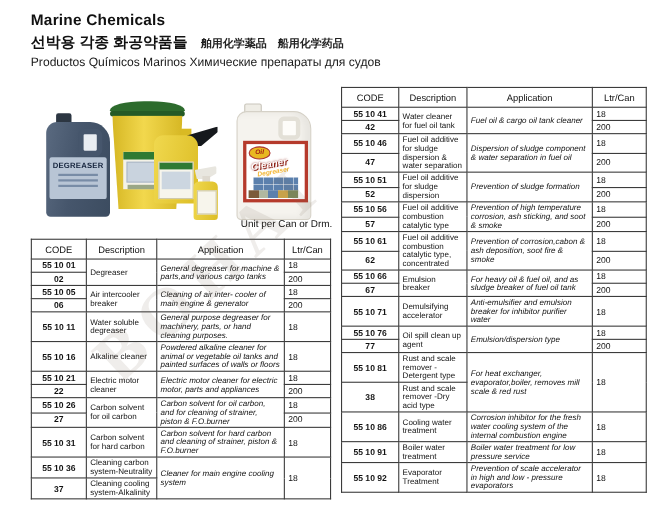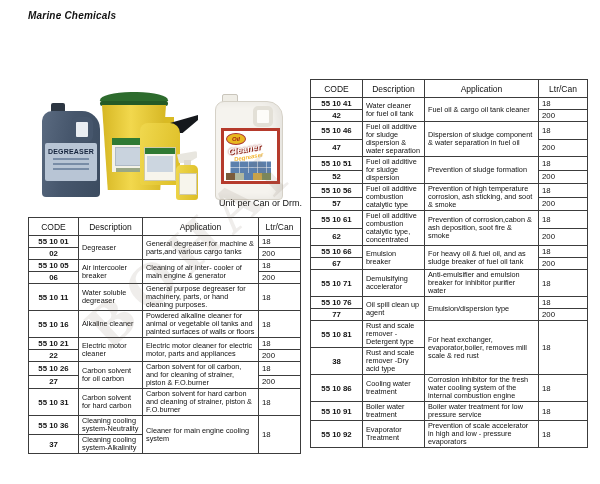--- a/index.html
+++ b/index.html
@@ -1,21 +1,21 @@
 <!DOCTYPE html>
 <html><head>
 <meta charset="utf-8">
 <style>
   html,body{margin:0;padding:0;background:#ffffff;}
   #page{position:relative;width:600px;height:484px;background:#ffffff;overflow:hidden;
         font-family:"Liberation Sans",sans-serif;color:#111;}
 
   
   #header{position:absolute;left:28px;top:10px;width:560px;}
-  .title{font-size:10px;font-weight:bold;font-style:italic;letter-spacing:.2px;}
+  .title{font-size:14px;font-weight:bold;letter-spacing:.2px;}
   .sub-line{margin-top:4px;display:flex;align-items:baseline;gap:12px;}
   .korean{font-size:13.5px;font-weight:bold;}
   .cjk{font-size:10px;font-weight:bold;color:#222;}
   .latin-cyr{margin-top:3px;font-size:11px;color:#1a1a1a;}
 
   
   #watermark{position:absolute;left:96px;top:300px;z-index:6;pointer-events:none;
     font-family:"Liberation Serif",serif;font-size:62px;font-weight:bold;letter-spacing:10px;
     color:rgba(125,108,88,0.12);transform:rotate(-43deg);transform-origin:left center;}
 
@@ -85,34 +85,39 @@
   #unit-note{position:absolute;left:186px;top:198px;width:116px;text-align:right;font-size:9px;color:#111;}
 
   
   table.cat{position:absolute;border-collapse:collapse;table-layout:fixed;background:transparent;}
   #left-table{left:28px;top:217px;width:272px;}
   #right-table{left:310px;top:79px;width:277px;}
   table.cat th,table.cat td{border:1px solid #3c3c3c;padding:1px 3px;overflow:hidden;}
   table.cat th{font-weight:normal;font-size:8.5px;height:15px;color:#111;}
   td.code-cell{font-weight:bold;font-size:7.8px;text-align:center;padding-right:6px;vertical-align:middle;white-space:nowrap;}
   td.desc-cell{font-size:7.3px;line-height:8px;vertical-align:middle;}
-  td.app-cell{font-size:7.3px;line-height:8px;vertical-align:middle;}
+  td.app-cell{font-size:7.3px;line-height:8px;vertical-align:middle;font-style:italic;}
   td.qty-cell{font-size:7.8px;vertical-align:middle;}
   #left-table col.c1{width:50px;} #left-table col.c2{width:64px;}
   #left-table col.c3{width:116px;} #left-table col.c4{width:42px;}
   #right-table col.c1{width:52px;} #right-table col.c2{width:62px;}
   #right-table col.c3{width:114px;} #right-table col.c4{width:49px;}
 </style>
 </head>
 <body>
 
 <div id="page">
 
   <div id="header">
     <div class="title">Marine Chemicals</div>
+    <div class="sub-line">
+      <span class="korean">선박용 각종 화공약품들</span>
+      <span class="cjk">舶用化学薬品　船用化学药品</span>
+    </div>
+    <div class="latin-cyr">Productos Químicos Marinos Химические препараты для судов</div>
   </div>
 
   <div id="watermark">BOHAI</div>
 
   <div class="prod" id="p-degreaser">
     <div class="dg-cap"></div>
     <div class="dg-body"></div>
     <div class="dg-handle"></div>
     <div class="dg-label">
       <div class="dg-label-title">DEGREASER</div>
@@ -232,21 +237,21 @@
           <td class="qty-cell">200</td>
         </tr>
         <tr>
           <td class="code-cell">55 10 31</td>
           <td class="desc-cell" rowspan="1">Carbon solvent for hard carbon</td>
           <td class="app-cell" rowspan="1">Carbon solvent for hard carbon and cleaning of strainer, piston &amp; F.O.burner</td>
           <td class="qty-cell" rowspan="1">18</td>
         </tr>
         <tr>
           <td class="code-cell">55 10 36</td>
-          <td class="desc-cell">Cleaning cooling system-Neutrality</td>
+          <td class="desc-cell">Cleaning carbon system-Neutrality</td>
           <td class="app-cell" rowspan="2">Cleaner for main engine cooling system</td>
           <td class="qty-cell" rowspan="2">18</td>
         </tr>
         <tr>
           <td class="code-cell">37</td>
           <td class="desc-cell">Cleaning cooling system-Alkalinity</td>
         </tr>
       </tbody>
   </table>
 

